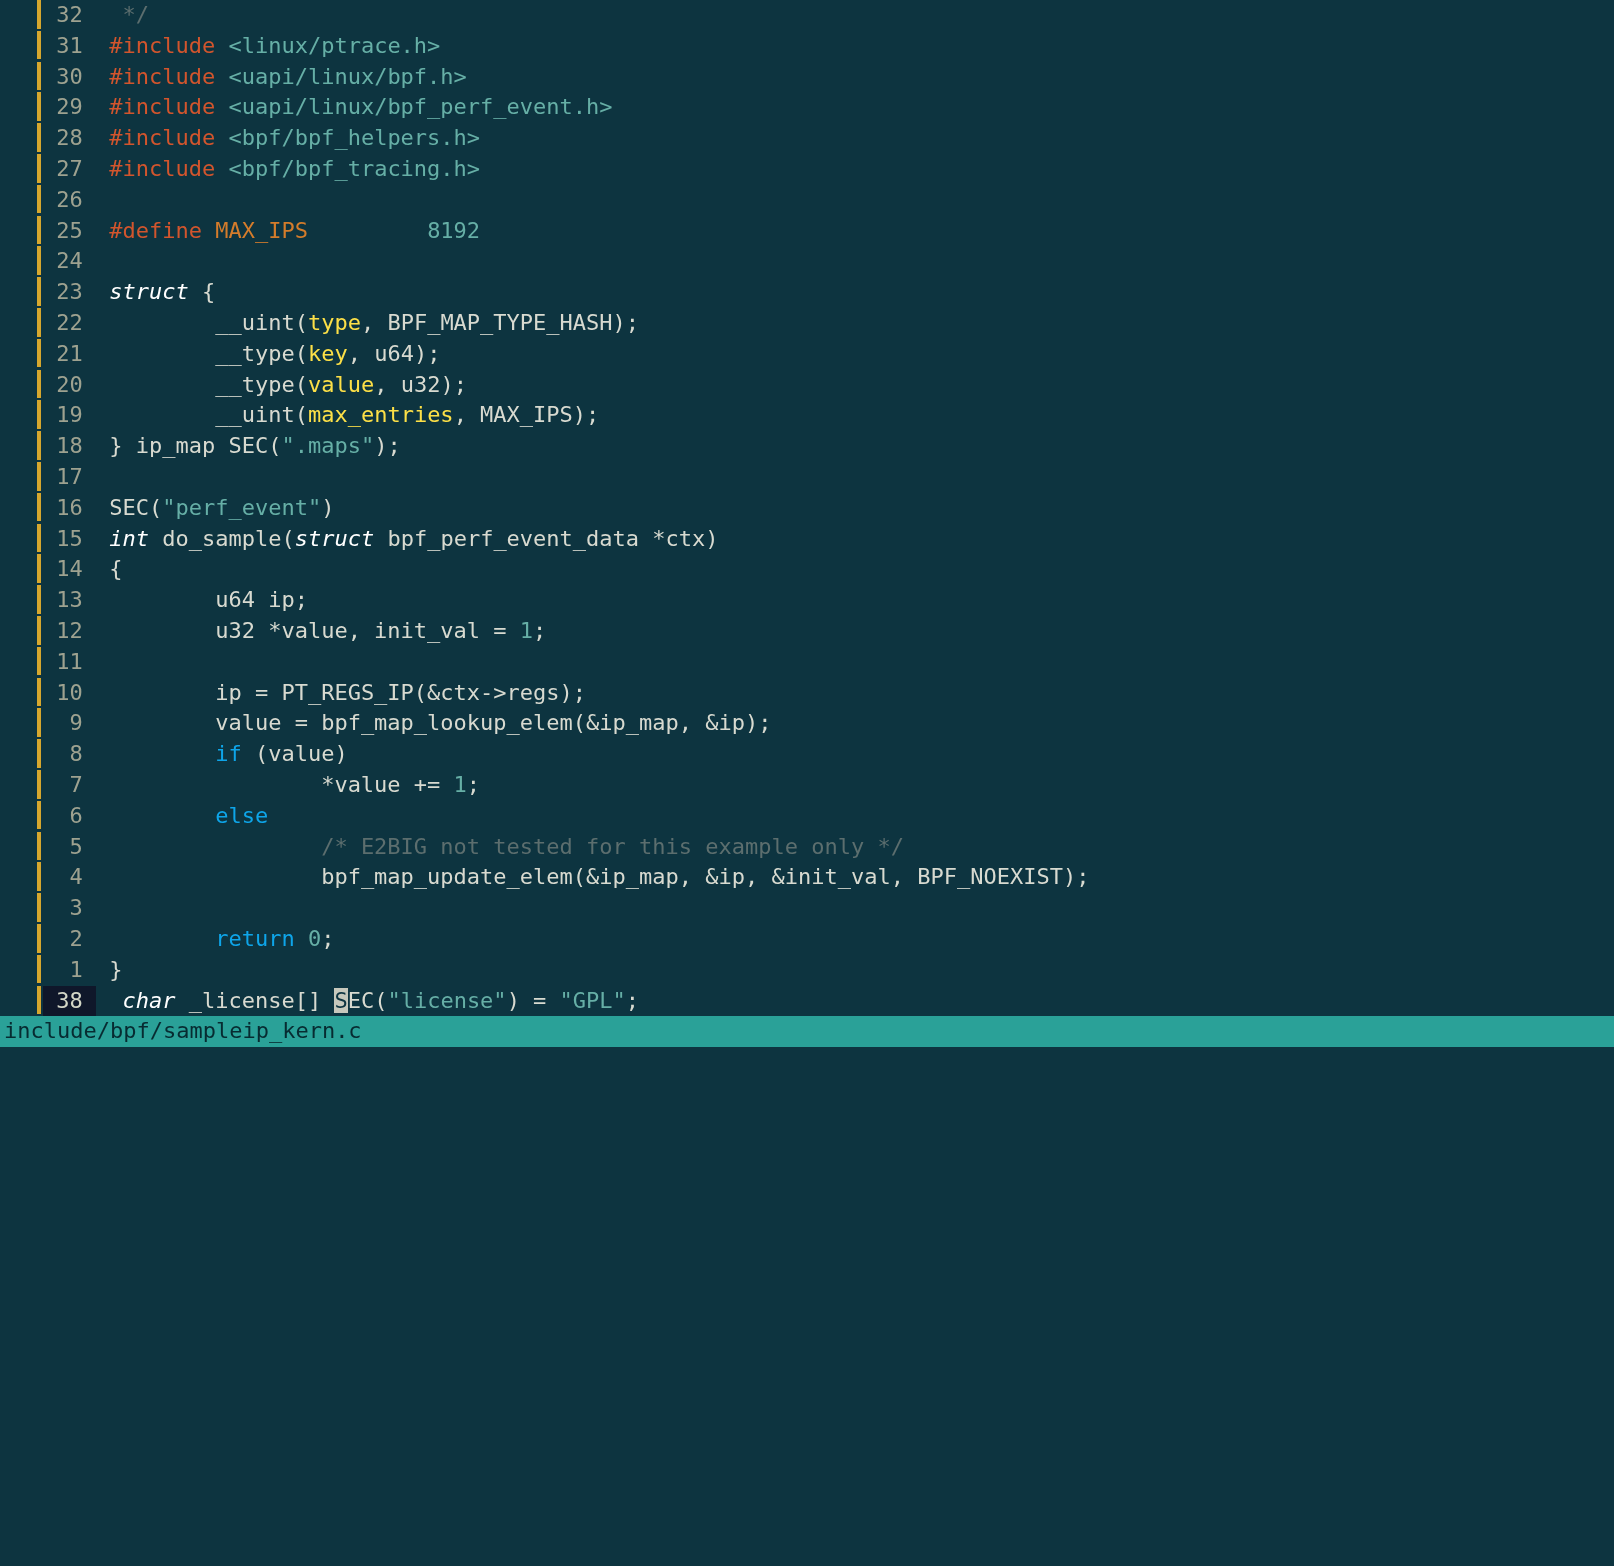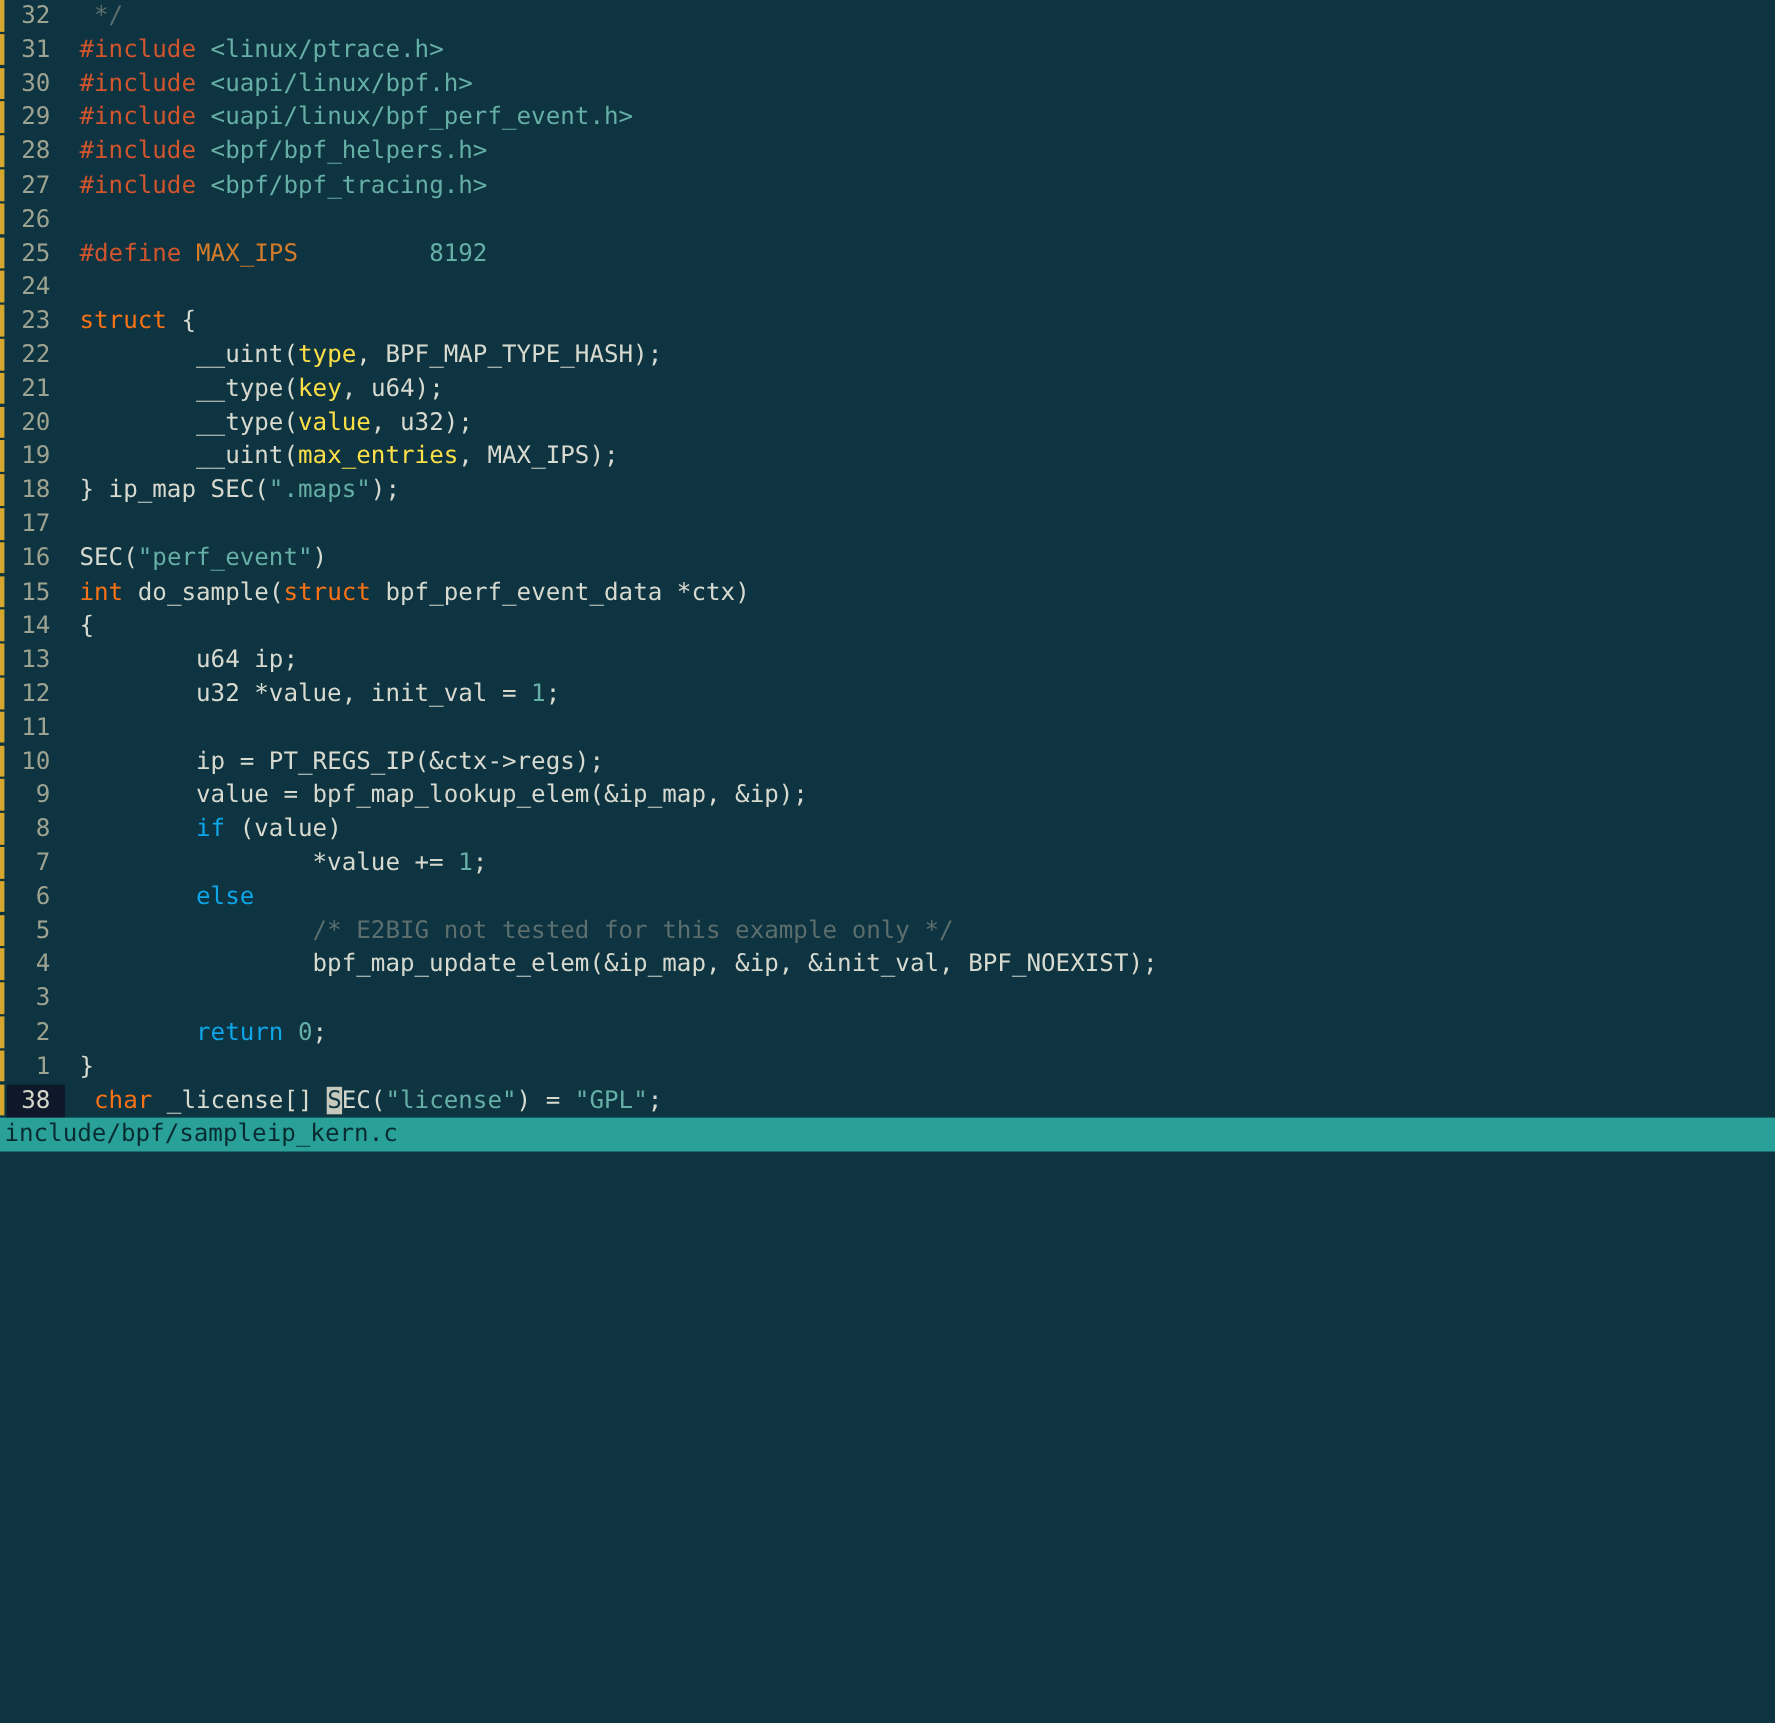--- a/index.html
+++ b/index.html
@@ -1,27 +1,27 @@
 <!DOCTYPE html>
 <html><head>
 <meta charset="utf-8">
 <style>
   html,body{margin:0;padding:0;background:#0d3440;color:#d8dad0;font-family:Menlo,Consolas,'DejaVu Sans Mono',monospace;font-size:22px;line-height:1.4;}
-  .editor{white-space:pre;overflow:hidden;}
+  .editor{white-space:pre;overflow:hidden;padding-left:37px;}
   .row{display:flex;align-items:baseline;}
   .gutter{display:inline-flex;align-items:baseline;}
   .bar{display:inline-block;width:4px;background:#d6a72e;height:100%;align-self:stretch;min-height:1.3em;margin-right:2px;}
   .lnum{color:#9ea290;width:3ch;text-align:right;display:inline-block;padding-right:1ch;}
   .lnum.cur{color:#d4d7c7;background:#0f172a;}
   .code{display:inline;}
   .c-comm{color:#5c6e6e;}
   .c-pre{color:#d2552d;}
   .c-mac{color:#d47c2b;}
   .c-inc{color:#66afa6;text-align:center;}
-  .c-kw{color:#f97316;}
+  .c-kw{color:#ffffff;font-style:italic;}
   .c-id{color:#d8dad0;}
   .c-num{color:#66afa6;}
   .c-str{color:#66afa6;}
   .c-type{color:#fde047;}
   .c-yel{color:#0ea5e9;}
   .cursor{background:#c6c8bc;color:#0d3440;}
   .status{background:#2aa198;color:#072b31;padding:0 4px;}
 </style>
 </head>
 <body>

